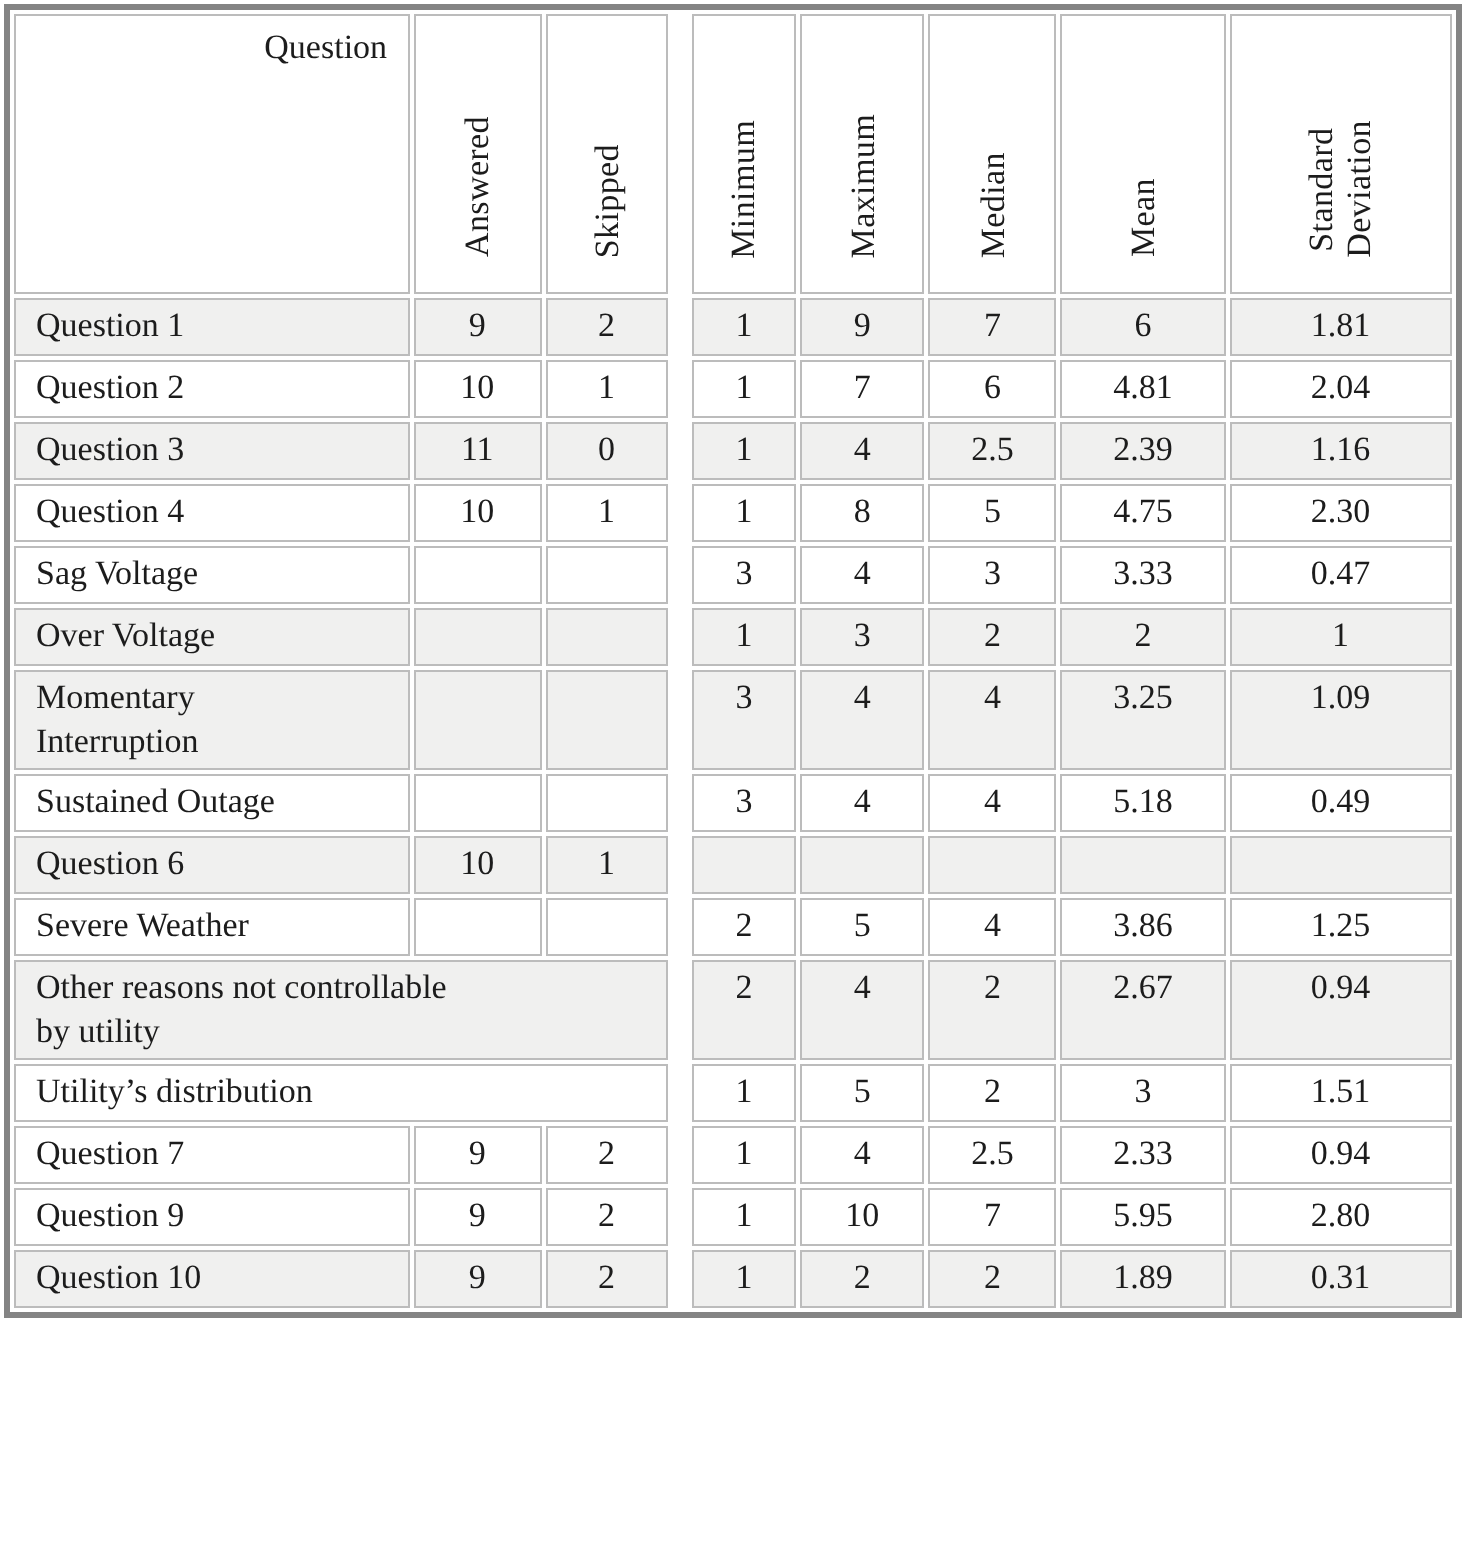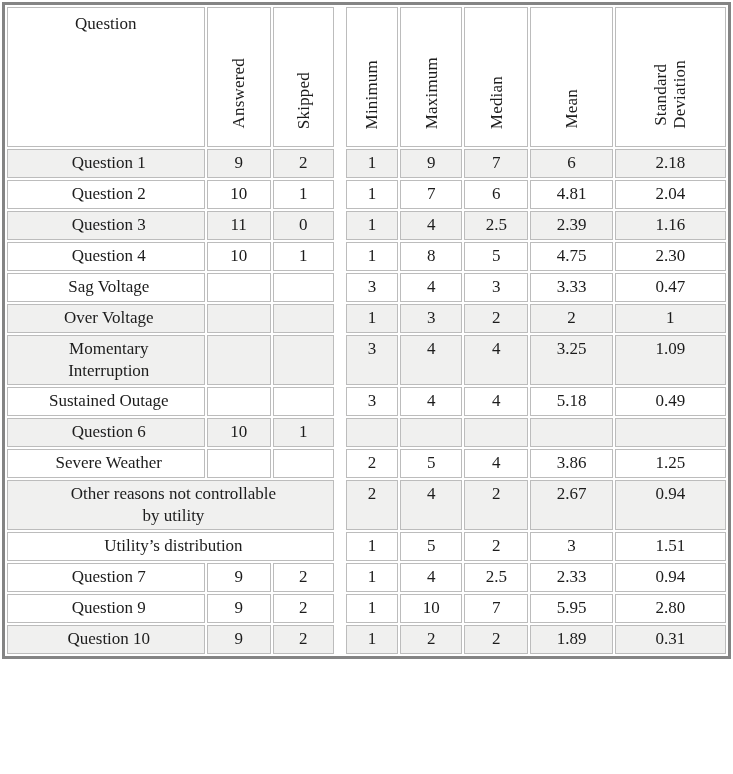--- a/index.html
+++ b/index.html
@@ -30,21 +30,21 @@
     overflow: hidden;
   }
   th.gap-col, td.gap-cell {
     border: none;
     background: #ffffff;
     padding: 0;
   }
   
   th.q-head {
     vertical-align: top;
-    text-align: center;
+    text-align: right;
     padding: 6px 10px;
     height: 126px;
     background: #ffffff;
     font-family: Liberation Serif, serif;
   }
   th.rot-cell {
     vertical-align: bottom;
     text-align: center;
     padding: 4px 1px 12px;
     background: #ffffff;
@@ -59,21 +59,21 @@
   }
   
   td {
     vertical-align: top;
     padding: 2px 4px;
     height: 23px;
     line-height: 22px;
     background: #ffffff;
   }
   td.q-cell {
-    text-align: center;
+    text-align: left;
     padding-left: 10px;
     white-space: pre-line;
   }
   td.num-cell {
     text-align: center;
   }
   tr.shaded td:not(.gap-cell) {
     background: #f0f0ef;
   }
 </style>
@@ -124,21 +124,21 @@
     <tbody id="table-body">
         <tr class="shaded">
           <td class="q-cell">Question 1</td>
           <td class="num-cell">9</td>
           <td class="num-cell">2</td>
           <td class="gap-cell"></td>
           <td class="num-cell">1</td>
           <td class="num-cell">9</td>
           <td class="num-cell">7</td>
           <td class="num-cell">6</td>
-          <td class="num-cell">2.18</td>
+          <td class="num-cell">1.81</td>
         </tr>
         <tr>
           <td class="q-cell">Question 2</td>
           <td class="num-cell">10</td>
           <td class="num-cell">1</td>
           <td class="gap-cell"></td>
           <td class="num-cell">1</td>
           <td class="num-cell">7</td>
           <td class="num-cell">6</td>
           <td class="num-cell">4.81</td>

